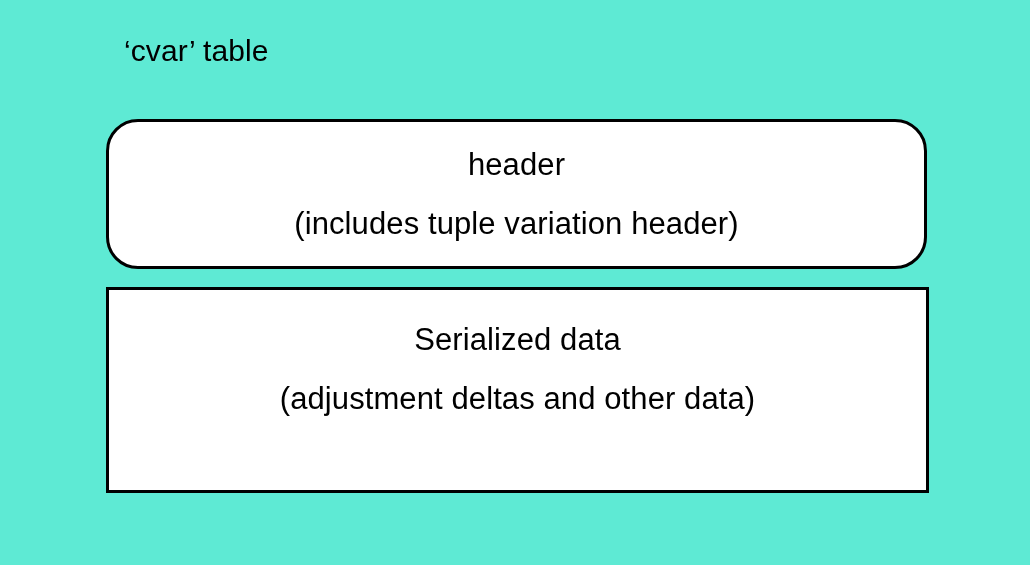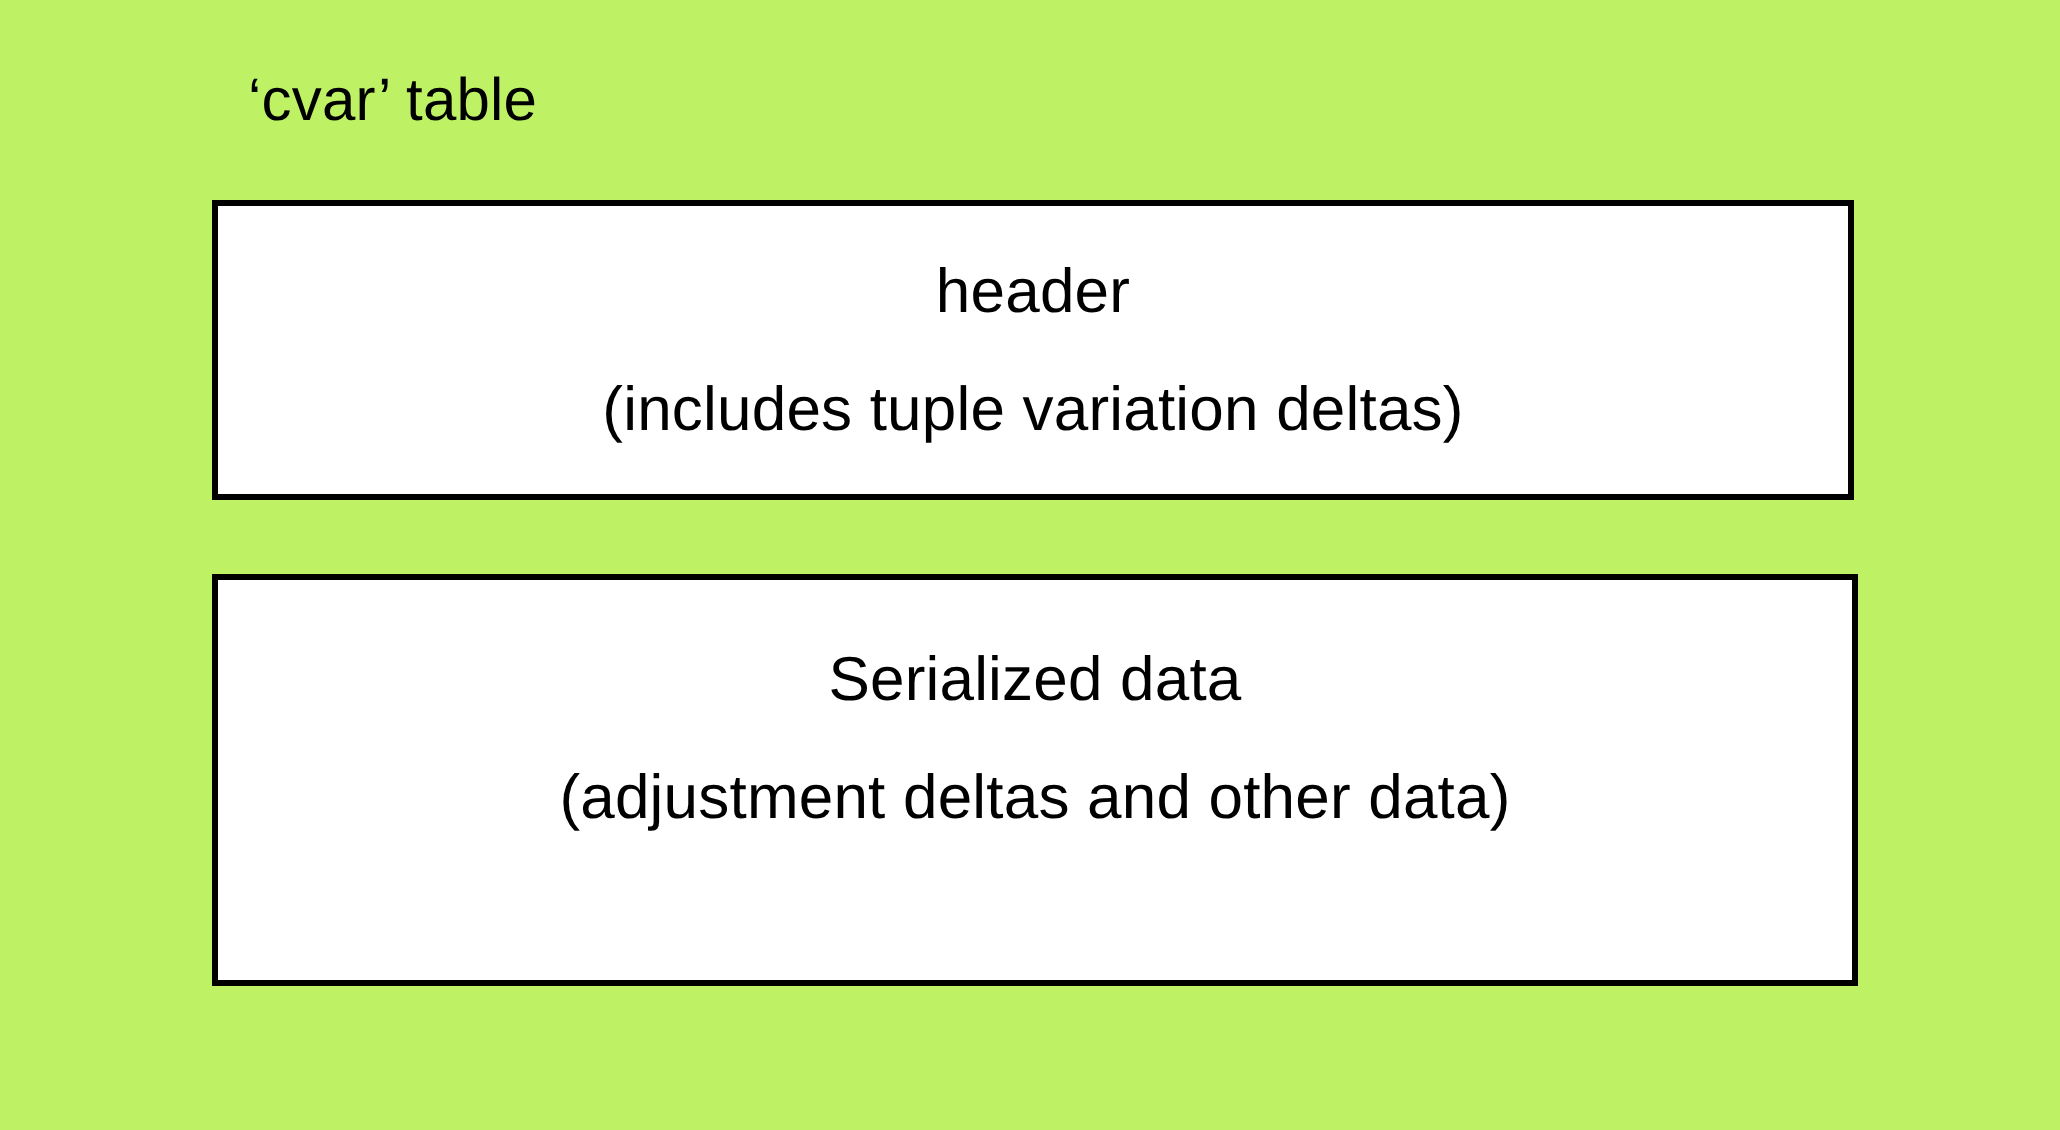--- a/index.html
+++ b/index.html
@@ -12,21 +12,21 @@
     height: 565px;
     background: #d6d6d6;
     font-family: "Liberation Sans", sans-serif;
     overflow: hidden;
   }
 
   #diagram-canvas {
     position: relative;
     width: 1030px;
     height: 565px;
-    background: #bef264;
+    background: #5eead4;
   }
 
   
   #table-title {
     position: absolute;
     left: 124px;
     top: 32px;
     font-size: 30px;
     line-height: 38px;
     color: #000000;
@@ -39,27 +39,28 @@
     position: absolute;
     background: #ffffff;
     border: 3px solid #000000;
     box-sizing: border-box;
     color: #000000;
     text-align: center;
   }
 
   #header-block {
     left: 106px;
-    top: 100px;
+    top: 119px;
     width: 821px;
     height: 150px;
     display: flex;
     flex-direction: column;
     align-items: center;
     justify-content: center;
+    border-radius: 32px;
   }
 
   #serialized-data-block {
     left: 106px;
     top: 287px;
     width: 823px;
     height: 206px;
     display: flex;
     flex-direction: column;
     align-items: center;
@@ -77,21 +78,21 @@
 </style>
 </head>
 <body>
 
 <div id="diagram-canvas">
 
   <div id="table-title">‘cvar’ table</div>
 
   <div id="header-block" class="block-box">
     <div class="block-line">header</div>
-    <div class="block-line">(includes tuple variation deltas)</div>
+    <div class="block-line">(includes tuple variation header)</div>
   </div>
 
   <div id="serialized-data-block" class="block-box">
     <div class="block-line">Serialized data</div>
     <div class="block-line">(adjustment deltas and other data)</div>
   </div>
 
 </div>
 
 </body></html>

